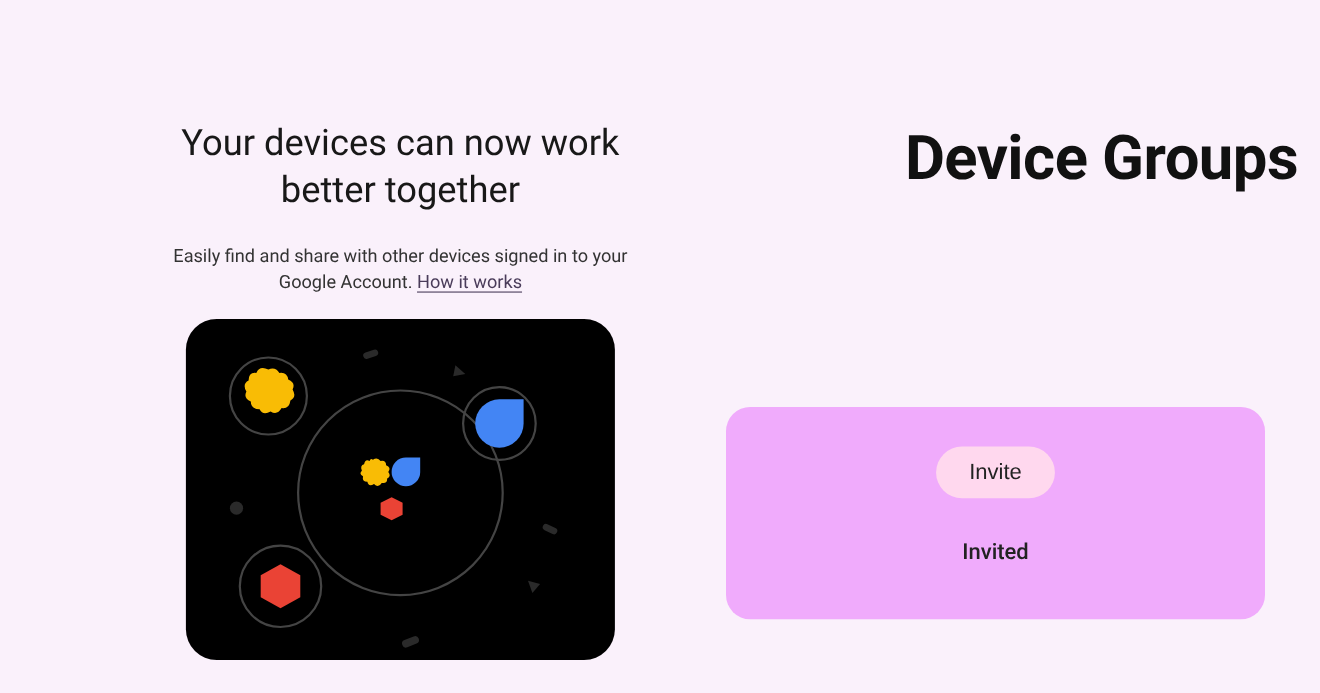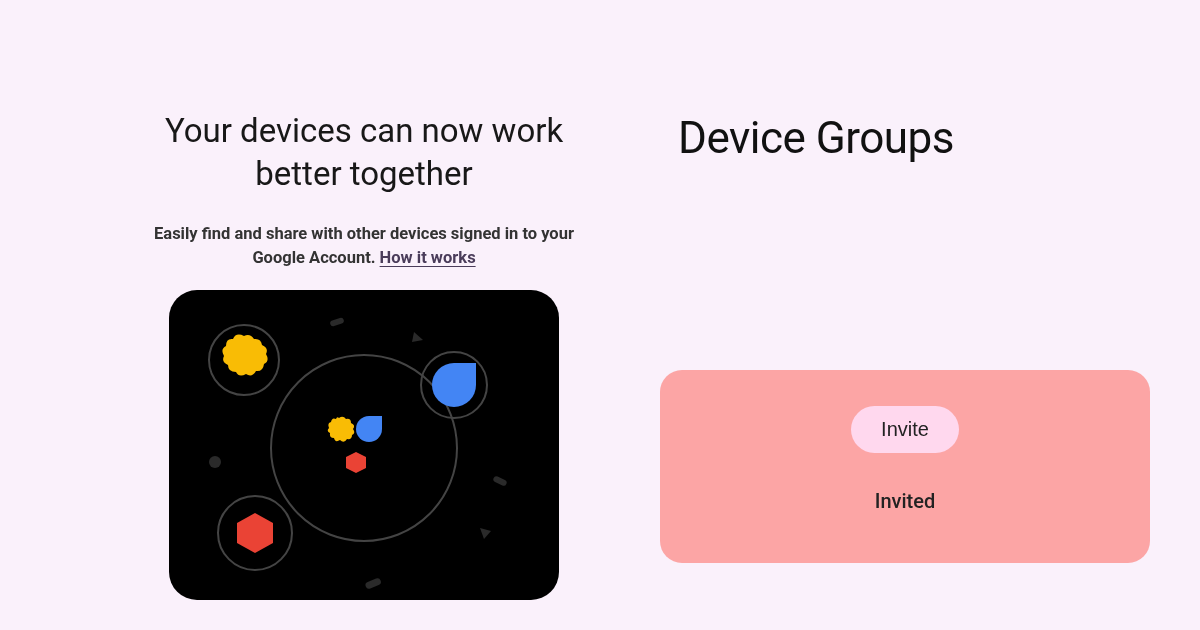--- a/index.html
+++ b/index.html
@@ -19,21 +19,21 @@
       font-size: 33px;
       font-weight: 400;
       color: #181818;
       line-height: 1.3;
       text-align: center;
       margin: 0 auto 26px;
       max-width: 460px;
     }
     .subtext {
       font-size: 16.5px;
-      font-weight: 700;
+      font-weight: 400;
       color: #333;
       text-align: center;
       line-height: 1.45;
       margin: 0 auto 20px;
       max-width: 460px;
     }
     .how-link {
       color: #4a3c5a;
       text-decoration: underline;
       text-underline-offset: 3px;
@@ -47,39 +47,40 @@
       border-radius: 28px;
       position: relative;
       display: block;
     }
     .right {
       flex: 1;
       padding: 115px 20px 0 18px;
       position: relative;
     }
     .title-big {
-      font-size: 44px;
-      font-weight: 400;
+      font-size: 56px;
+      font-weight: 700;
       color: #111;
       line-height: 1.05;
       letter-spacing: -0.5px;
+      text-align: right;
     }
     .subtitle {
       font-size: 44px;
       font-weight: 500;
       color: #747474;
       line-height: 1.18;
       margin-top: 42px;
     }
     .panel {
       position: absolute;
       top: 370px;
       left: 0;
       right: 50px;
-      background: #fca5a5;
+      background: #f0abfc;
       border-radius: 22px;
       padding: 36px 30px 50px;
       text-align: center;
     }
     .invite-btn {
       display: inline-block;
       background: #ffd8ee;
       border-radius: 26px;
       padding: 12px 30px;
       font-size: 20px;

